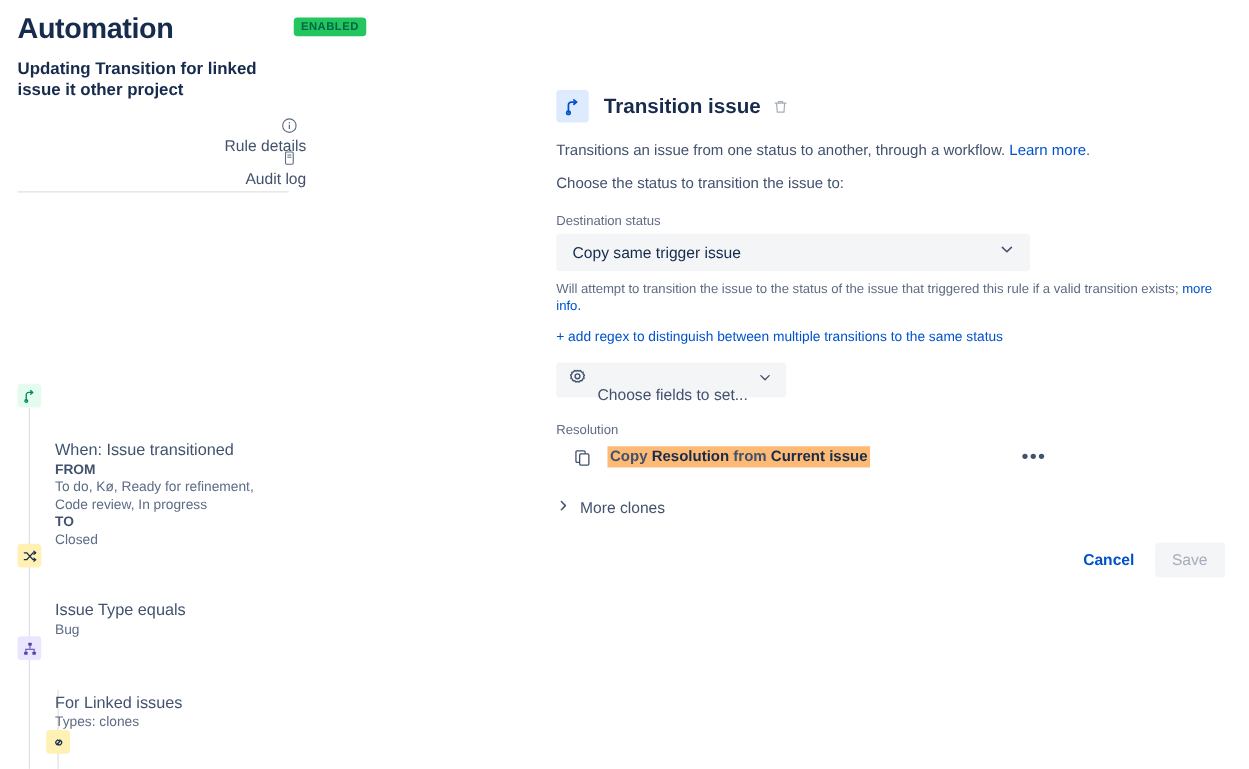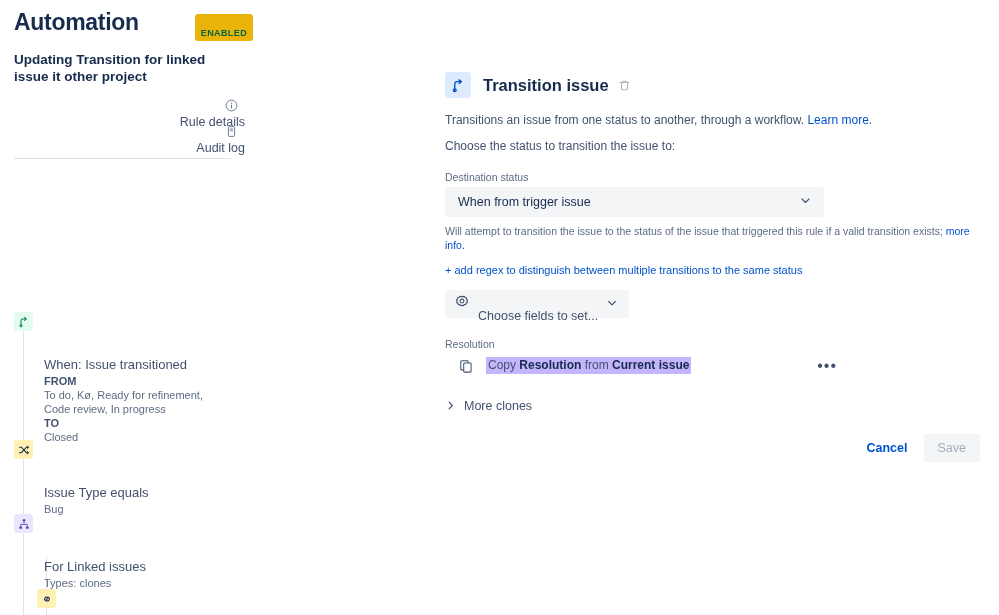--- a/index.html
+++ b/index.html
@@ -22,38 +22,39 @@
     left: 0; top: 0;
     width: 245px;
     height: 615px;
     box-sizing: border-box;
     padding: 0;
   }
   .sidebar-header {
     padding: 8px 14px 0 14px;
     display: flex;
     align-items: flex-start;
+    gap: 40px;
   }
   .app-title {
     font-size: 23px;
     font-weight: 700;
     color: #172b4d;
     letter-spacing: -0.3px;
     line-height: 28px;
     margin: 0;
   }
   .enabled-badge {
     margin-left: 56px;
     margin-top: 6px;
-    background: #eab308;
+    background: #22c55e;
     color: #006644;
     font-size: 9px;
     font-weight: 700;
     letter-spacing: 0.4px;
-    padding: 14px 6px 3px 6px;
+    padding: 2px 6px 3px 6px;
     border-radius: 3px;
     white-space: nowrap;
   }
   .rule-name {
     padding: 10px 22px 0 14px;
     font-size: 13.5px;
     font-weight: 700;
     color: #172b4d;
     line-height: 17px;
   }
@@ -242,23 +243,24 @@
     margin-left: 14px;
     display: flex;
     align-items: center;
     width: 378px;
   }
   .copy-icon { color: #42526e; display: flex; align-items: center; flex: 0 0 16px; }
   .res-text {
     margin-left: 11px;
     font-size: 12px;
     color: #42526e;
-    background: #c4b5fd;
+    background: #fdba74;
     padding: 1px 2px;
     line-height: 15px;
+    font-weight: bold;
   }
   .res-text b { color: #172b4d; }
   .more-dots {
     margin-left: auto;
     color: #42526e;
     font-size: 16px;
     letter-spacing: 1px;
     line-height: 10px;
     cursor: pointer;
   }
@@ -425,21 +427,21 @@
   <div class="panel-desc">
     <span>Transitions an issue from one status to another, through a workflow.</span>
     <a class="link">Learn more</a>.
   </div>
 
   <div class="panel-prompt">Choose the status to transition the issue to:</div>
 
   <div class="field-label">Destination status</div>
 
   <div class="select-box">
-    <span class="select-value">When from trigger issue</span>
+    <span class="select-value">Copy same trigger issue</span>
     <span>
       <svg width="13" height="13" viewBox="0 0 16 16">
           <path d="M3.6 6 L8 10.4 L12.4 6" fill="none" stroke="#42526e" stroke-width="1.5" stroke-linecap="round" stroke-linejoin="round"></path>
         </svg>
     </span>
   </div>
 
   <div class="helper-text">
     <span>Will attempt to transition the issue to the status of the issue that triggered this rule if a valid transition exists;</span>
     <a class="link">more info.</a>

